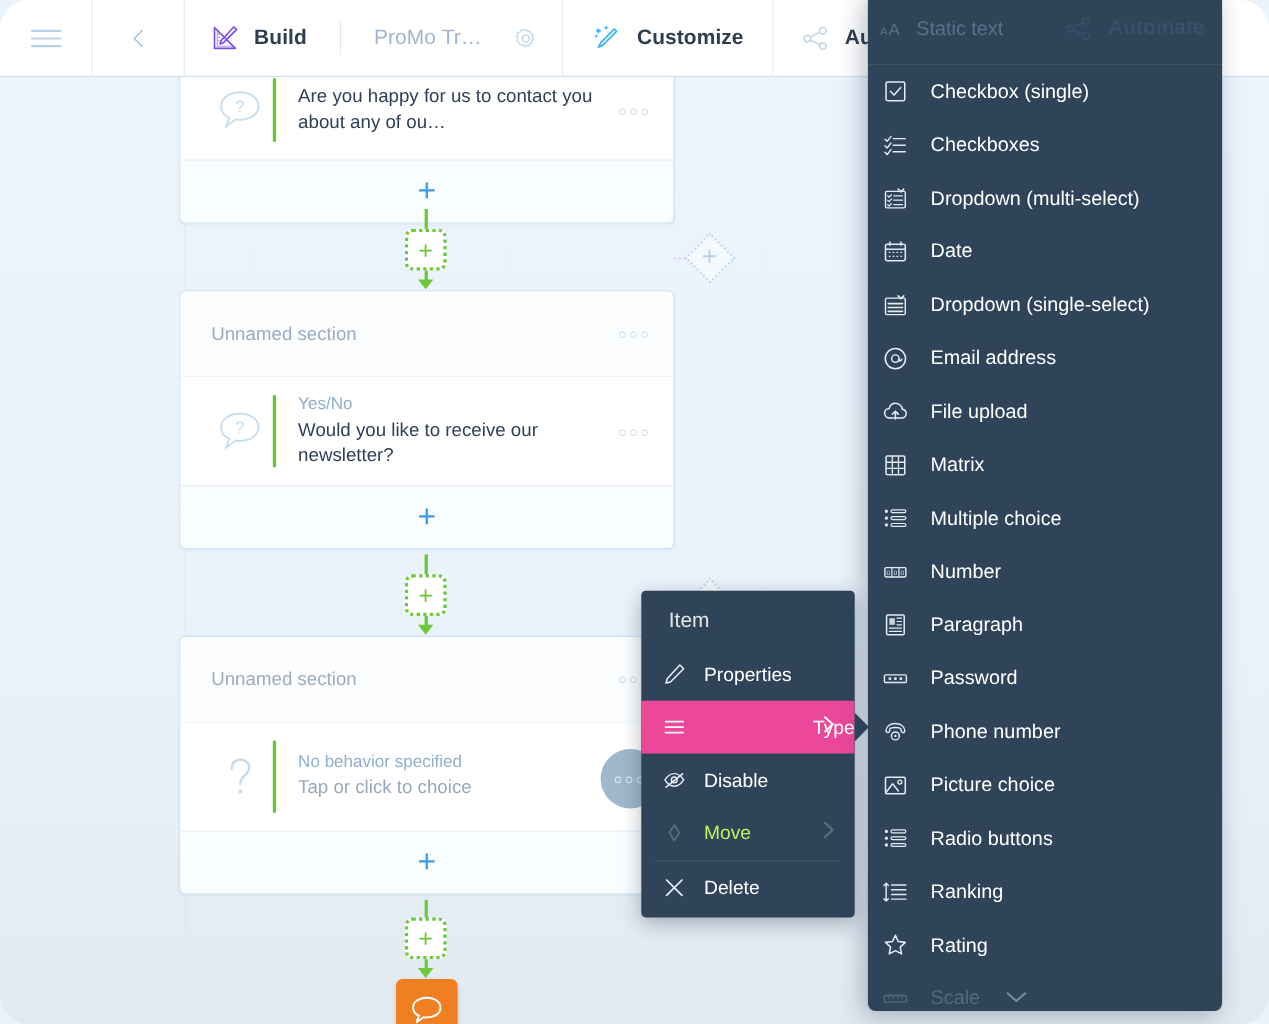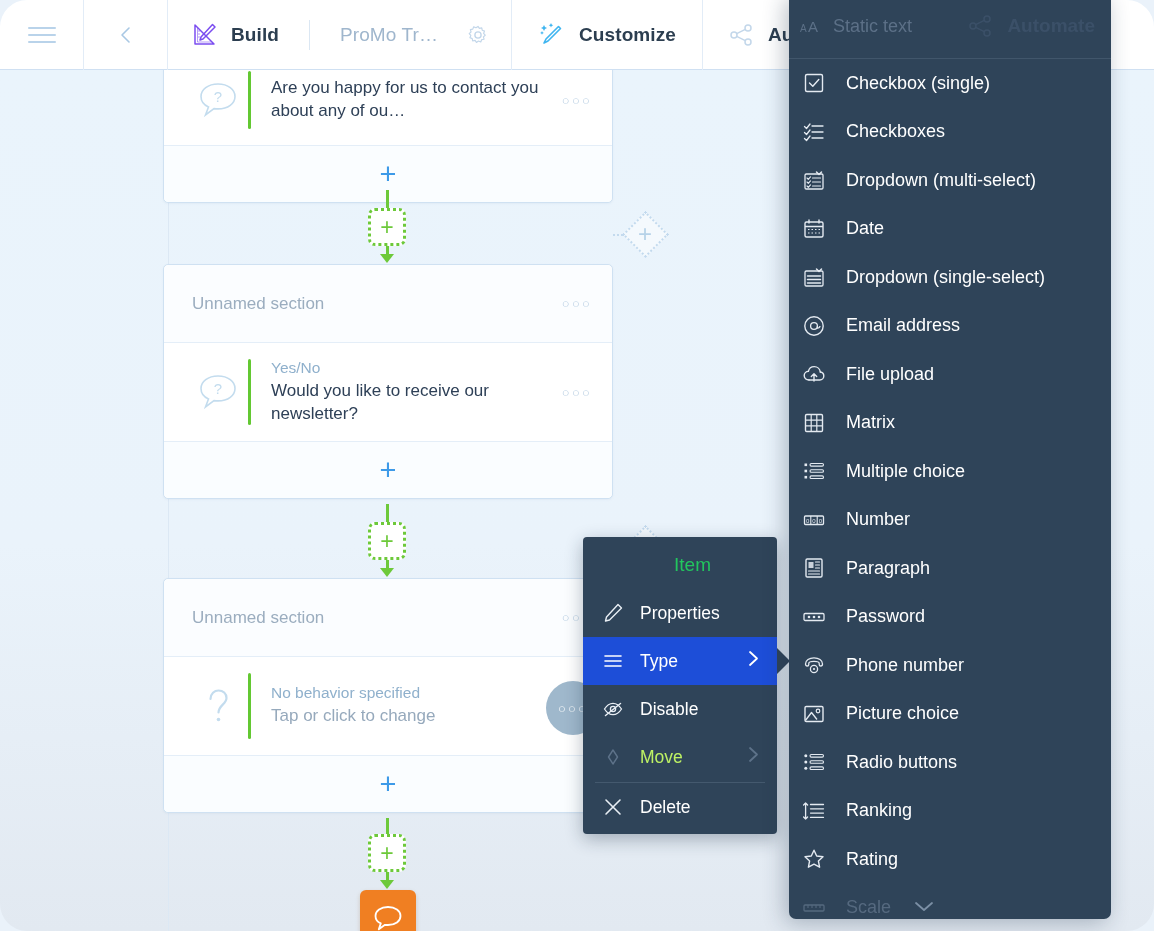--- a/index.html
+++ b/index.html
@@ -124,28 +124,28 @@
   }
 
   
   .ctxmenu {
     position: absolute; left: 583px; top: 537px; width: 194px;
     background: #2f4459; border-radius: 4px; z-index: 20;
     box-shadow: 0 5px 18px rgba(20,40,60,.33);
     padding-bottom: 3px; overflow: hidden;
   }
   .ctx-head {
-    font-size: 19px; color: #22c55e; padding: 17px 0 13px 25px; text-align: center;
+    font-size: 19px; color: #e5e5e5; padding: 17px 0 13px 25px;
   }
   .ctxitem {
     display: flex; align-items: center; height: 48px; padding-left: 19px;
     color: #ffffff; font-size: 17.5px; position: relative;
   }
   .ctxitem .ci { width: 38px; flex: 0 0 38px; display: flex; align-items: center; }
-  .ctxitem.sel { background: #1d4ed8; }
+  .ctxitem.sel { background: #ec4899; justify-content: space-between; }
   .ctxitem.dis { color: #bef264; }
   .ctxitem .arr { position: absolute; right: 17px; font-size: 17px; }
   .ctx-div { height: 1px; background: #44596e; margin: 1px 12px 0 12px; }
   .ctx-pointer {
     position: absolute; left: 777px; top: 648px;
     width: 0; height: 0; border-top: 13px solid transparent;
     border-bottom: 13px solid transparent; border-left: 13px solid #2f4459;
     z-index: 21;
   }
 
@@ -313,21 +313,21 @@
       <div class="qrow">
         <div class="qicon">
           <svg width="46" height="46" viewBox="0 0 46 46" style="color:#c3dcee">
             <path d="M15.5 16 C15.5 10.5 19.5 7.5 23.5 7.5 C28 7.5 31.5 10.5 31.5 15 C31.5 21 23.5 22.5 23.5 29.5" class="stroke" stroke-width="2.2" stroke-linecap="round"></path>
             <circle cx="23.5" cy="36.5" r="1.8" fill="currentColor"></circle>
           </svg>
         </div>
         <div class="qbar"></div>
         <div class="qtext">
           <div class="qlabel">No behavior specified</div>
-          <div class="qtitle grey">Tap or click to change</div>
+          <div class="qtitle grey">Tap or click to choice</div>
         </div>
         <div class="qdots"></div>
       </div>
       <div class="addrow">
         <span class="plus-blue">+</span>
       </div>
     </div>
 
     <div class="round-btn" style="left:546px; top:611px;">
       <span>○○○</span>

